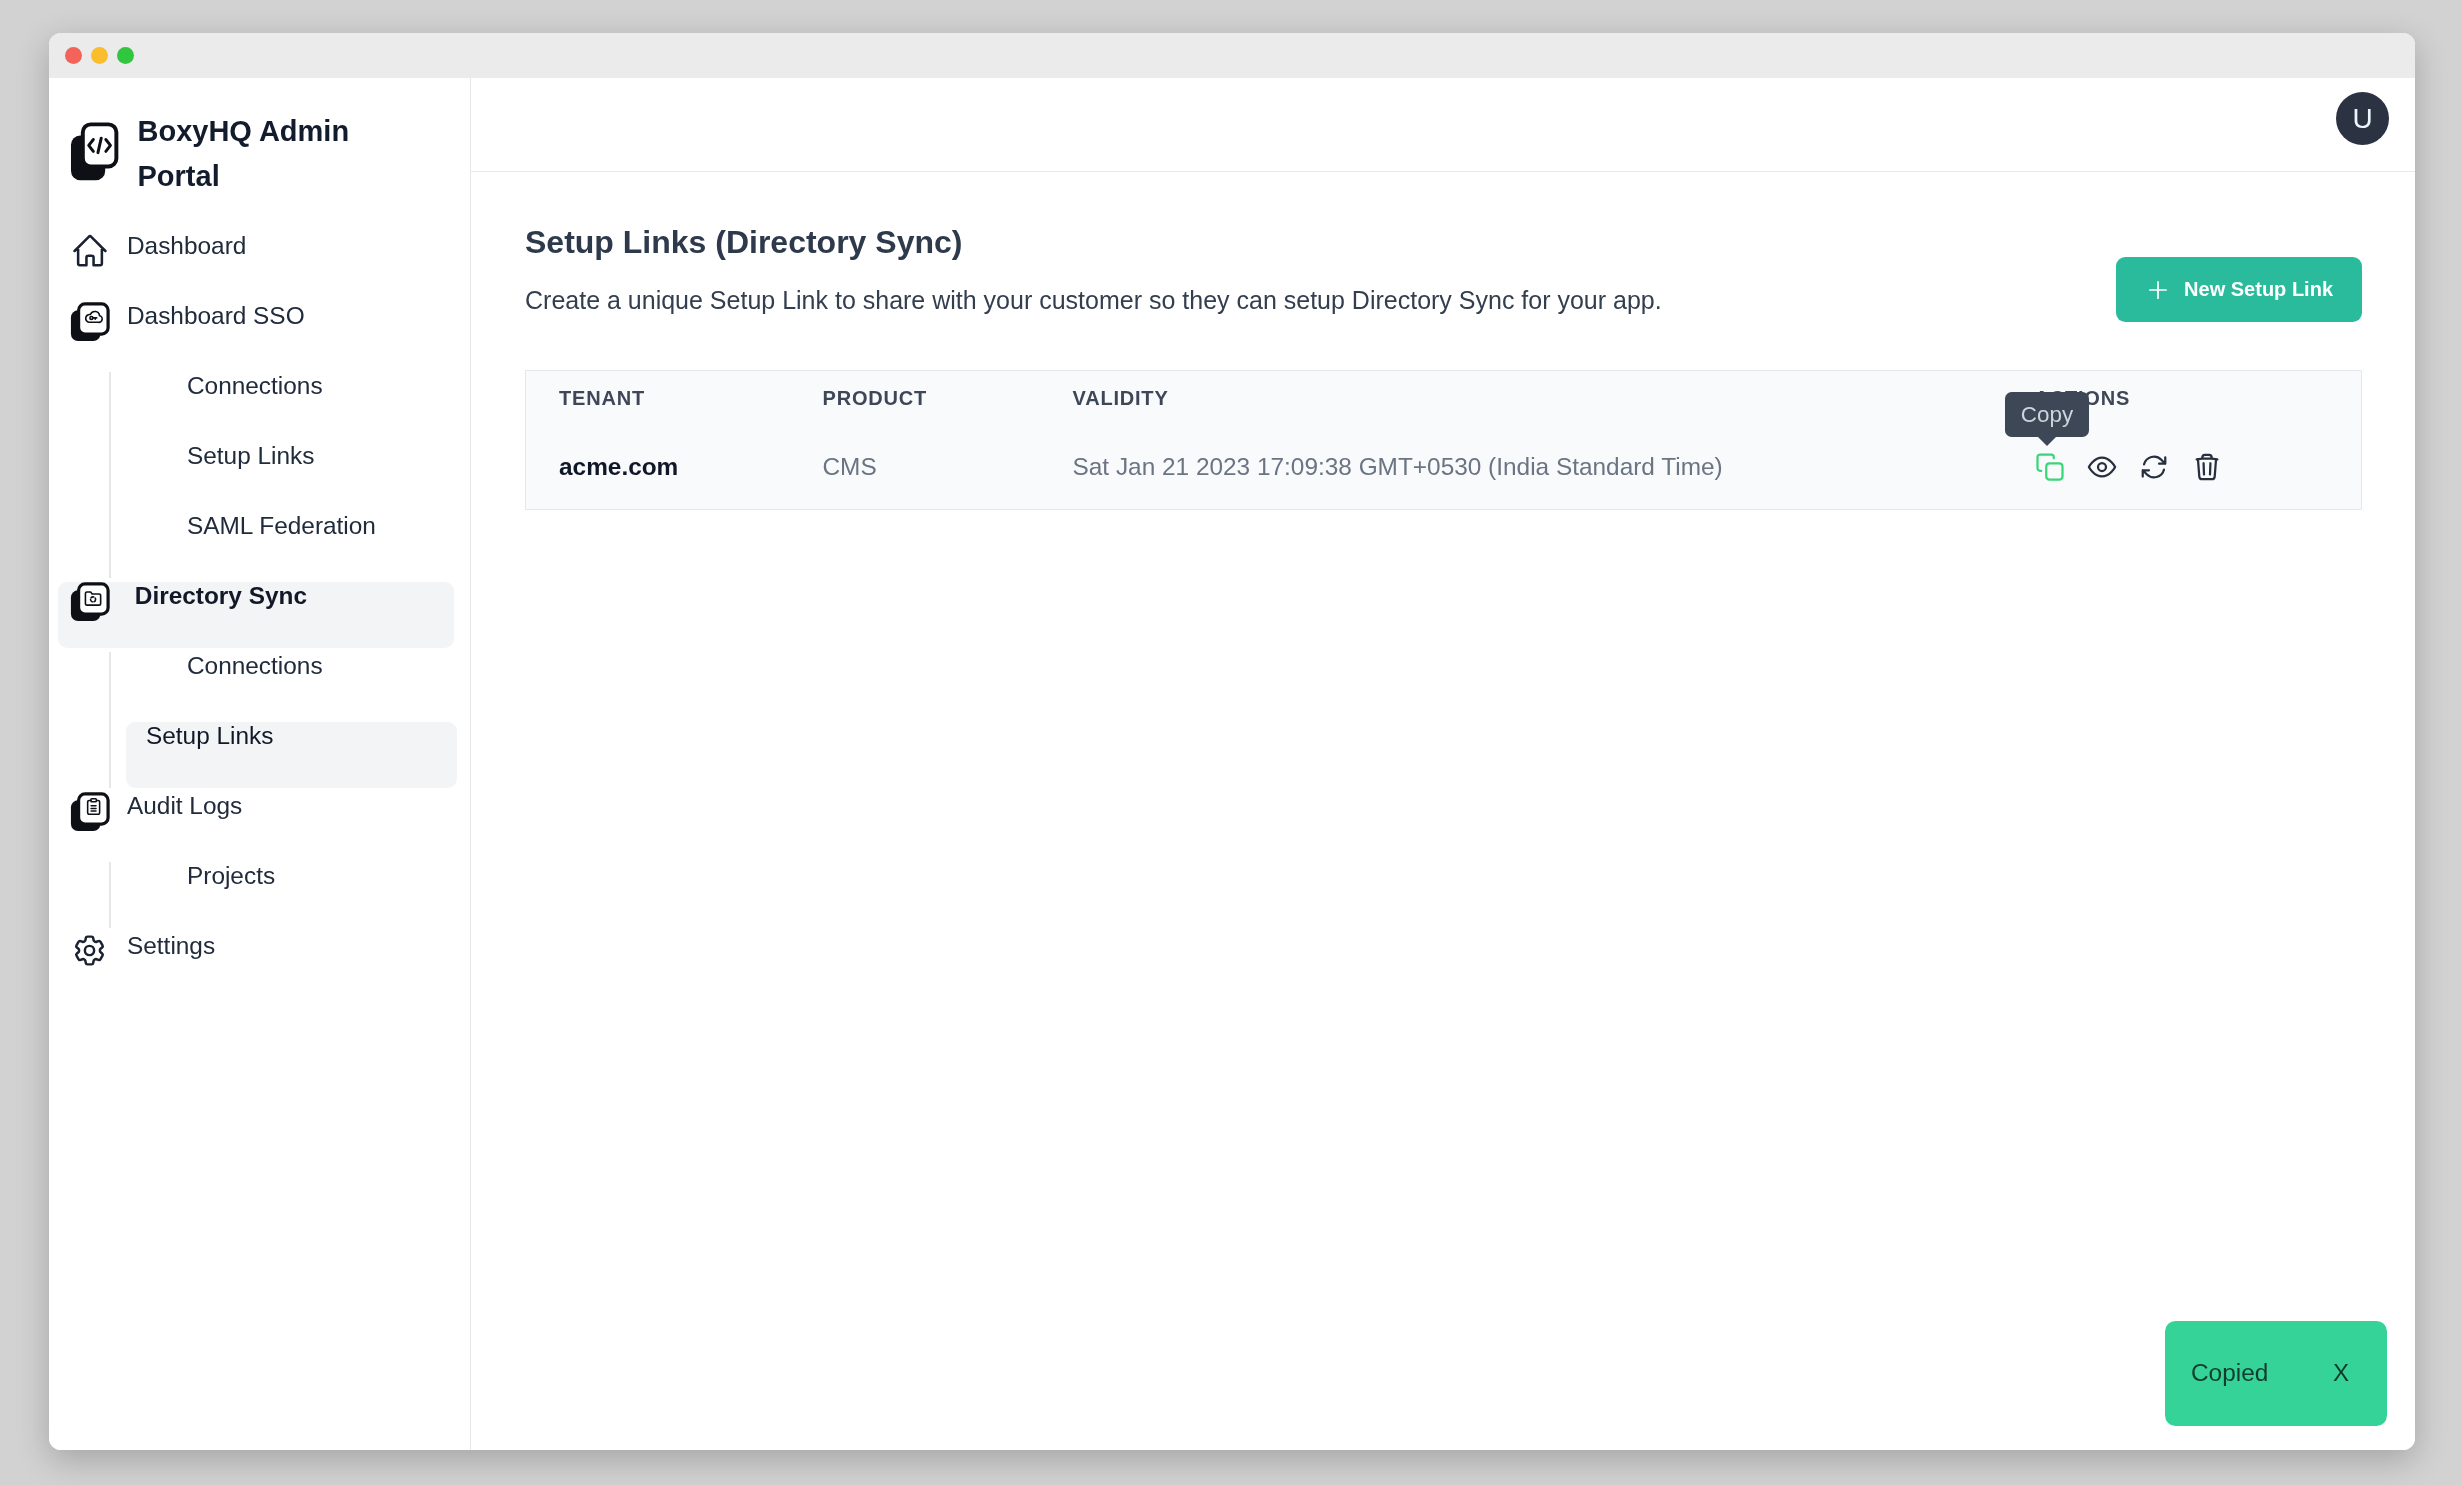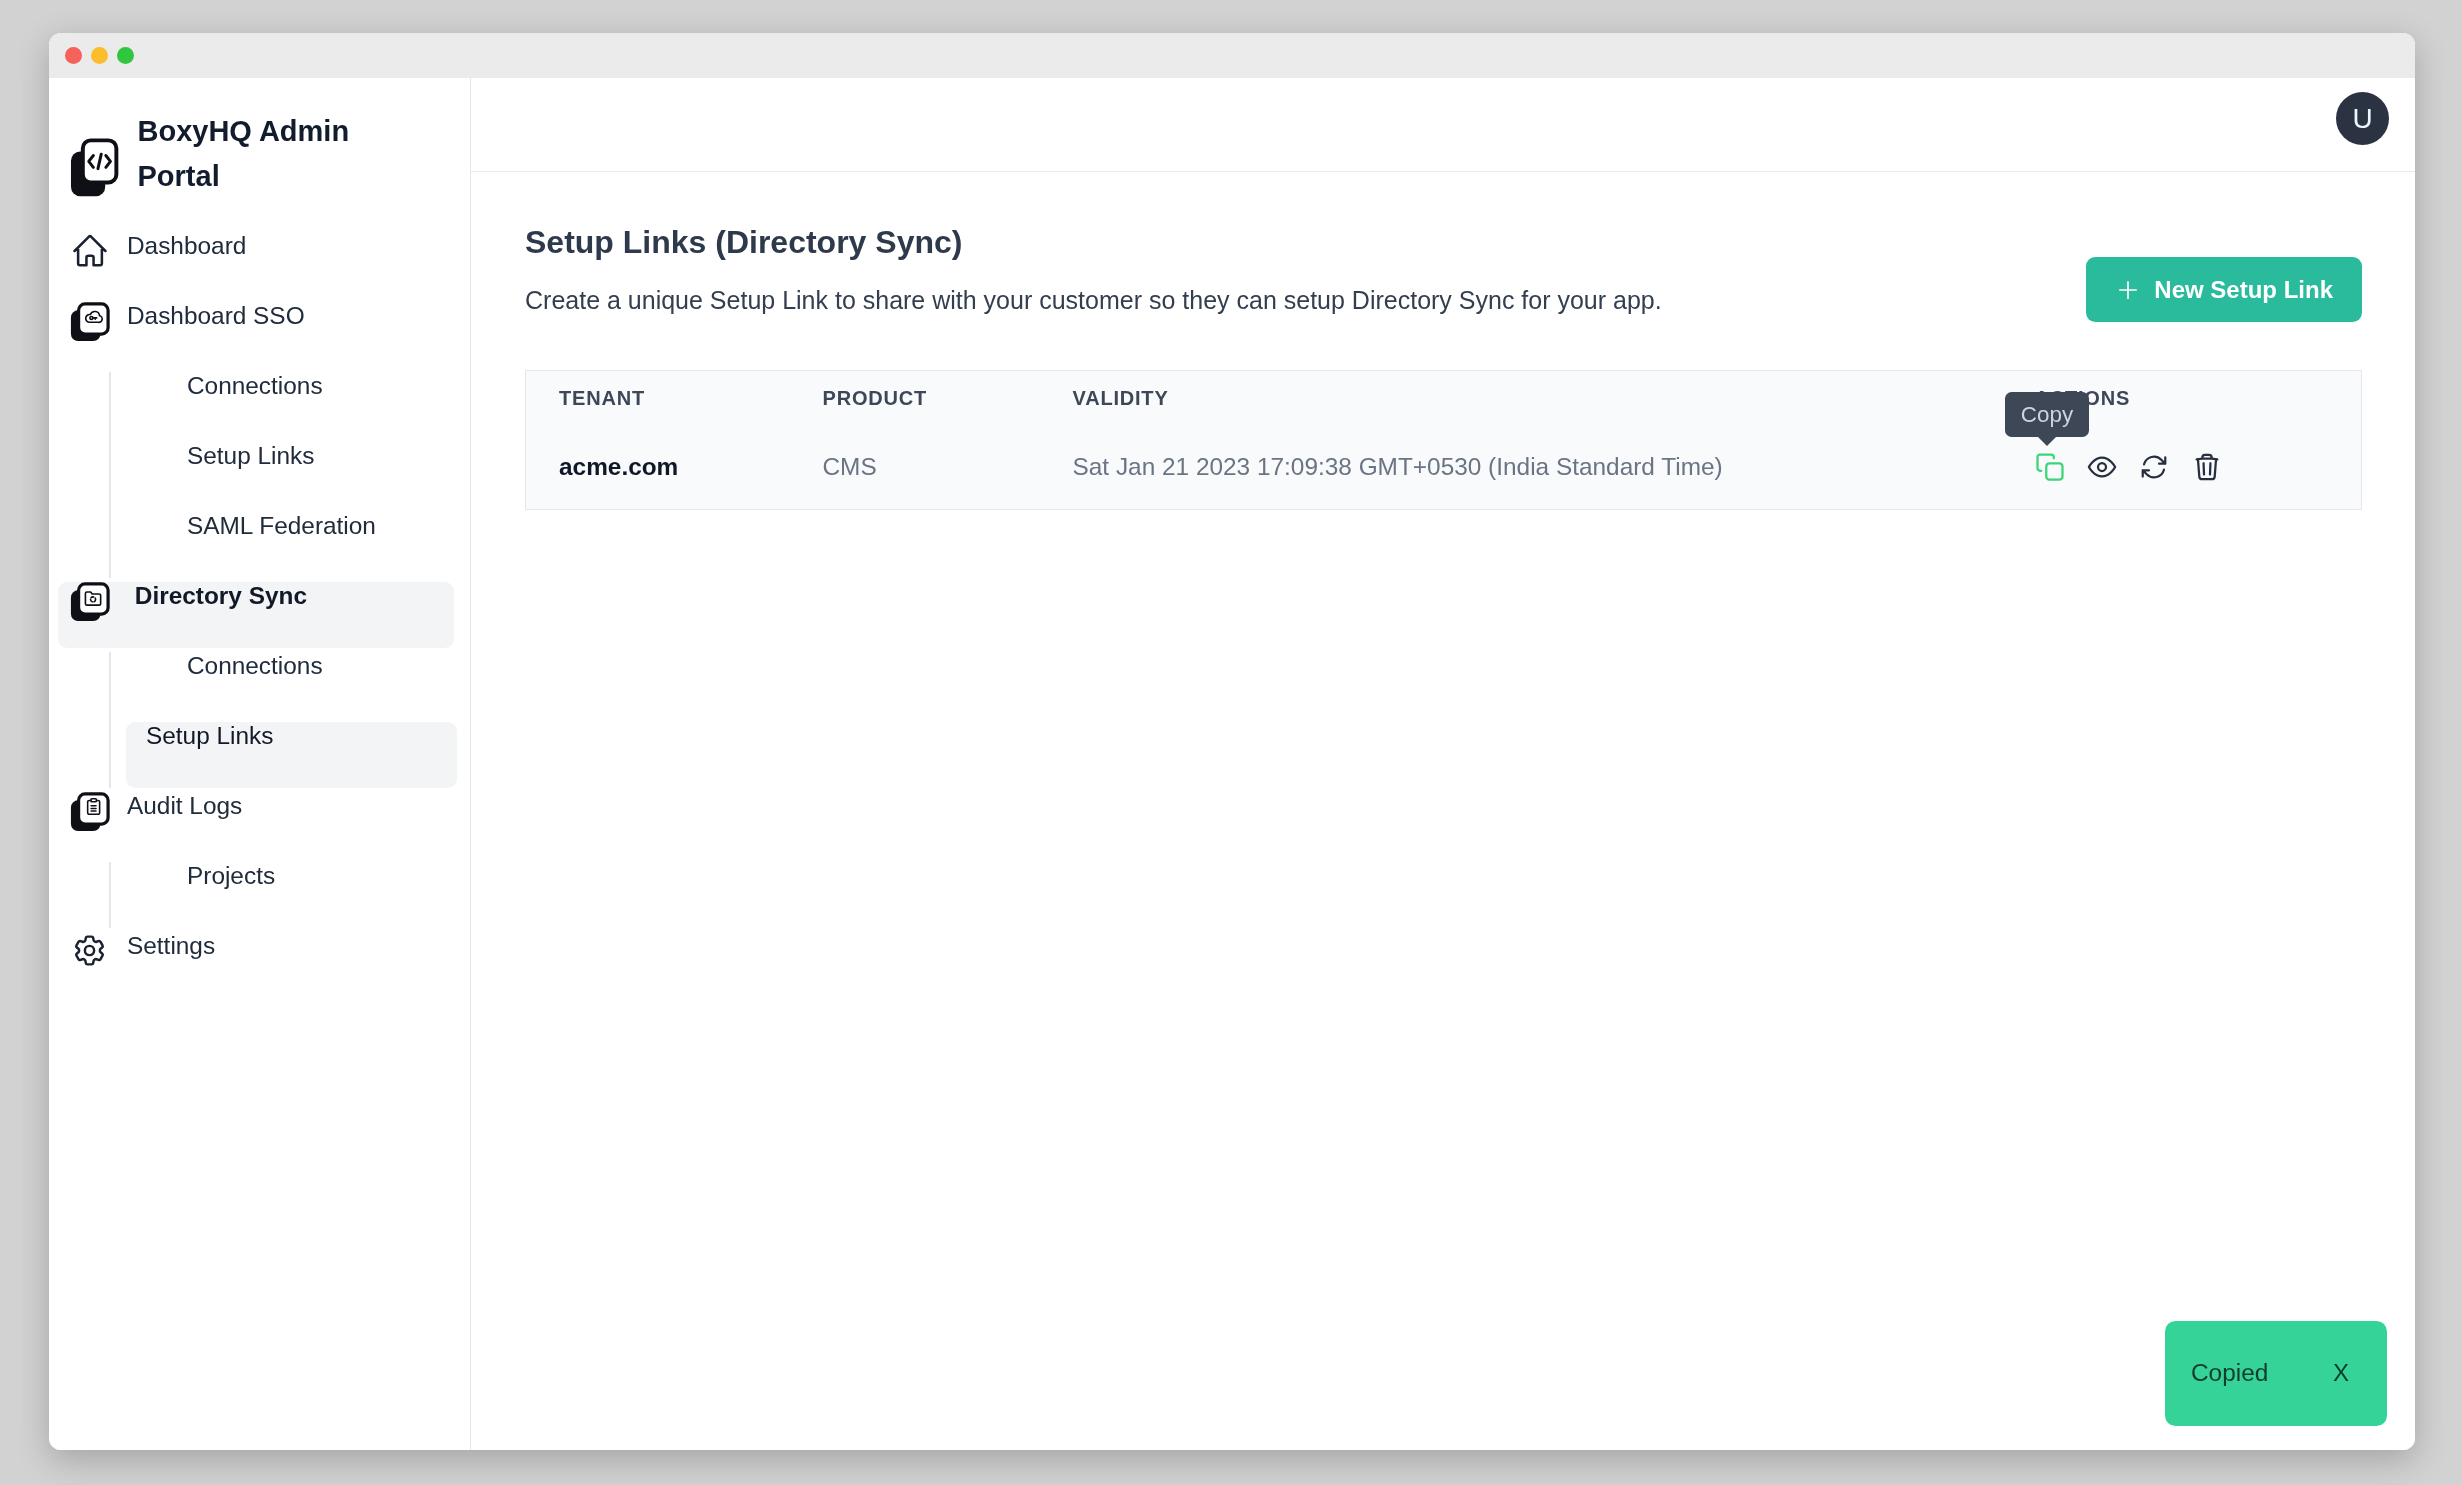--- a/index.html
+++ b/index.html
@@ -15,21 +15,21 @@
   .titlebar { height:45px; background:#ebebeb; display:flex; align-items:center;
               padding-left:16px; gap:9.2px; }
   .tl { width:17px; height:17px; border-radius:50%; }
   .tl.red{background:#f4635a;} .tl.yellow{background:#fcbd2d;} .tl.green{background:#30c73e;}
 
   .window-body { display:flex; height:calc(100% - 45px); }
 
   
   .sidebar { width:422px; flex:0 0 422px; background:#fff; border-right:1.3px solid #e5e7eb;
              padding-top:28px; display:flex; flex-direction:column; }
-  .brand { display:flex; align-items:flex-end; padding-left:20px; gap:18.5px; }
+  .brand { display:flex; align-items:center; padding-left:20px; gap:18.5px; }
   .brand-name { font-size:29px; line-height:45px; font-weight:700; color:#131c2d;
                 width:264px; margin-top:2.6px; }
   .nav { margin-top:33px; }
   .nav-row { height:66px; display:flex; align-items:flex-start; margin-bottom:4px; cursor:pointer; }
   .nav-row.top { padding-left:20px; gap:17px; }
   .nav-label { font-size:24.4px; font-weight:500; color:#202b3c; white-space:nowrap; }
   .nav-row.top.active { background:#f3f4f6; border-radius:9.2px; margin-left:8.6px;
                         margin-right:16px; padding-left:11.2px; }
   .nav-row.active .nav-label, .nav-row.active-sub .nav-label { font-weight:700; color:#111827;margin-left:8px; }
   .subgroup { margin-left:60px; border-left:2.6px solid #e5e7eb; }
@@ -45,21 +45,21 @@
                  background:#fff; flex:0 0 auto; }
   .avatar { position:absolute; right:26px; top:14px; width:53px; height:53px; border-radius:50%;
             background:#2b3342; color:#eaf7ff; display:flex; align-items:center;
             justify-content:center; font-size:28px; cursor:pointer; }
 
   .content { position:relative; flex:1; padding:51px 53px 0 54px; background:#fff; }
   .content-top { display:flex; justify-content:space-between; align-items:flex-start; }
   .page-title { font-size:32px; line-height:38px; font-weight:700; color:#2e3a4c; }
   .page-desc { font-size:25px; line-height:32px; color:#333e4f; margin-top:23px; }
   .new-btn { margin-top:34px; height:65px; padding:0 29px; border:none; border-radius:9.2px;
-             background:#2abb9d; color:#fff; font-family:inherit; font-size:24px; font-weight:600;
+             background:#2abb9d; color:#fff; font-family:inherit; font-size:20px; font-weight:600;
              display:flex; align-items:center; gap:13px; cursor:pointer; white-space:nowrap; }
 
   
   .table-wrap { margin-top:48px; position:relative; }
   table { width:100%; border-collapse:collapse; background:#f8fafc; border:1.3px solid #e5e7eb;
           table-layout:fixed; }
   th { height:55px; text-align:left; font-size:20px; font-weight:700; letter-spacing:0.8px;
        color:#3d4757; padding-left:33px; text-transform:uppercase; }
   td { height:84px; font-size:24.4px; padding-left:33px; }
   td.tenant { font-weight:600; color:#101828; }

